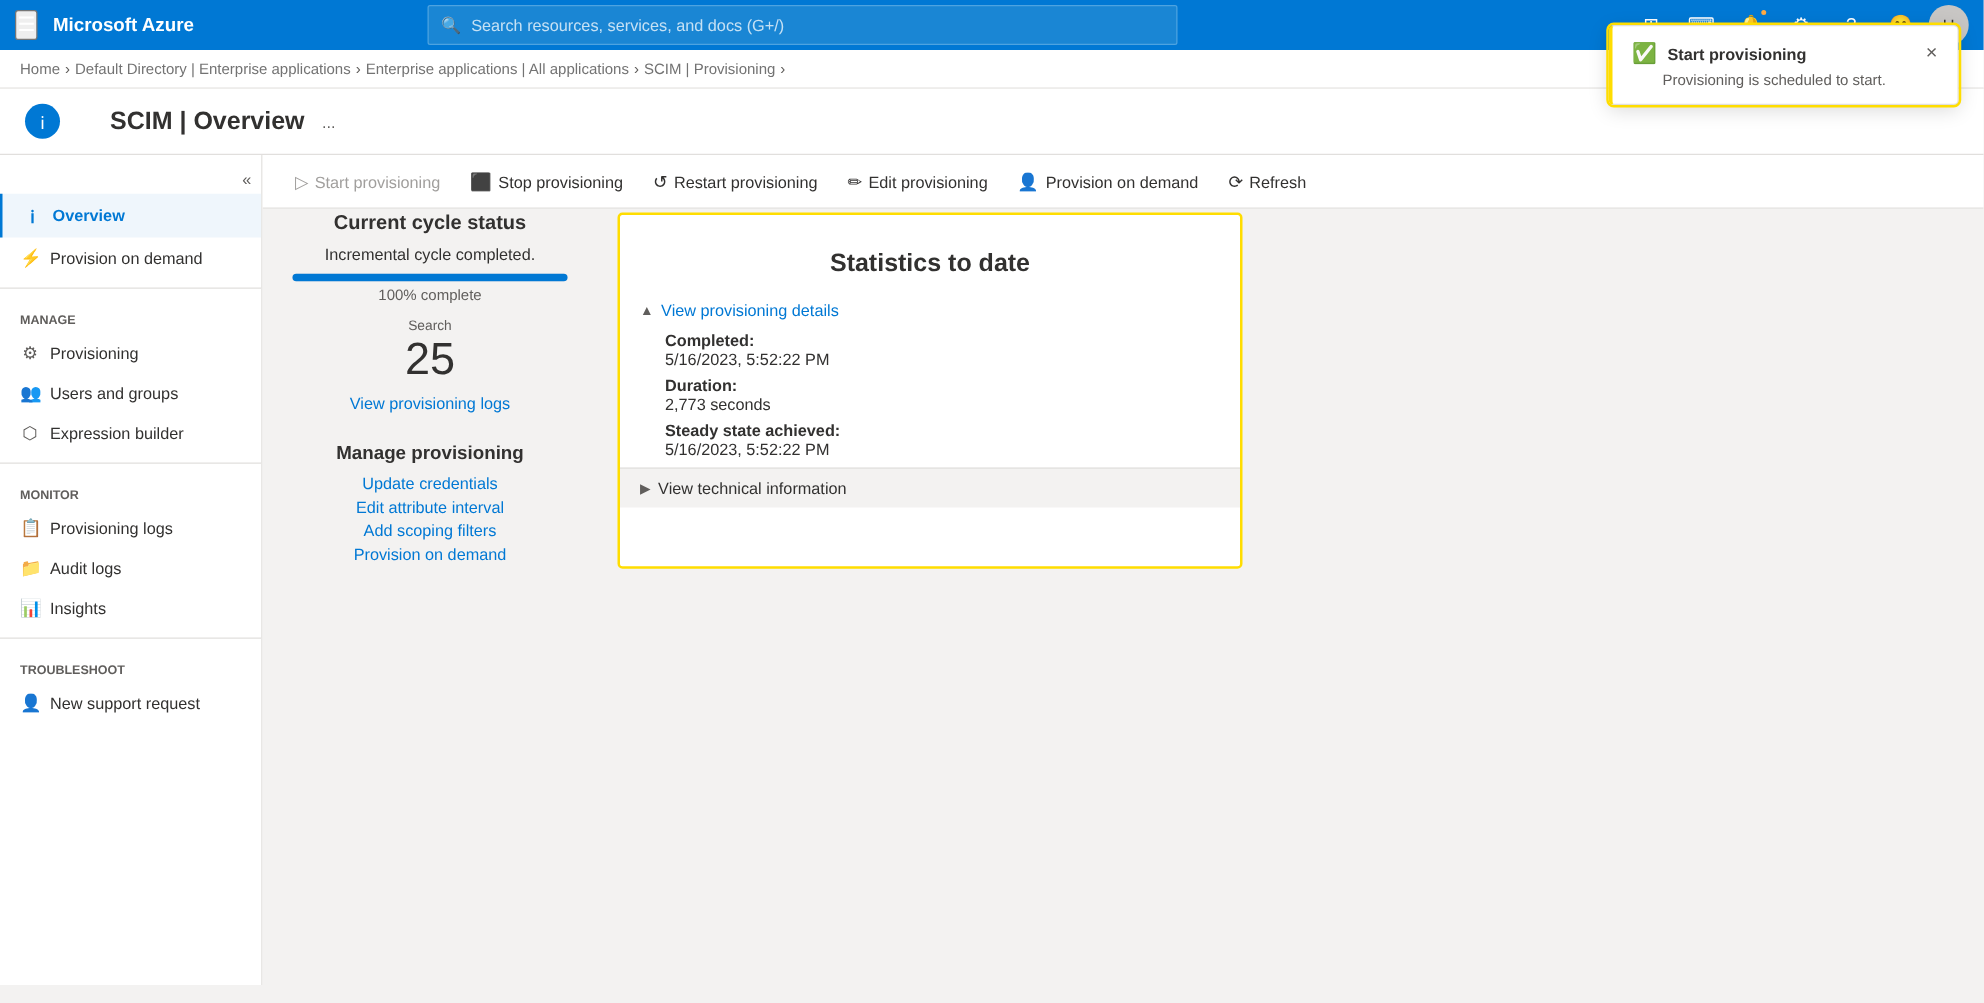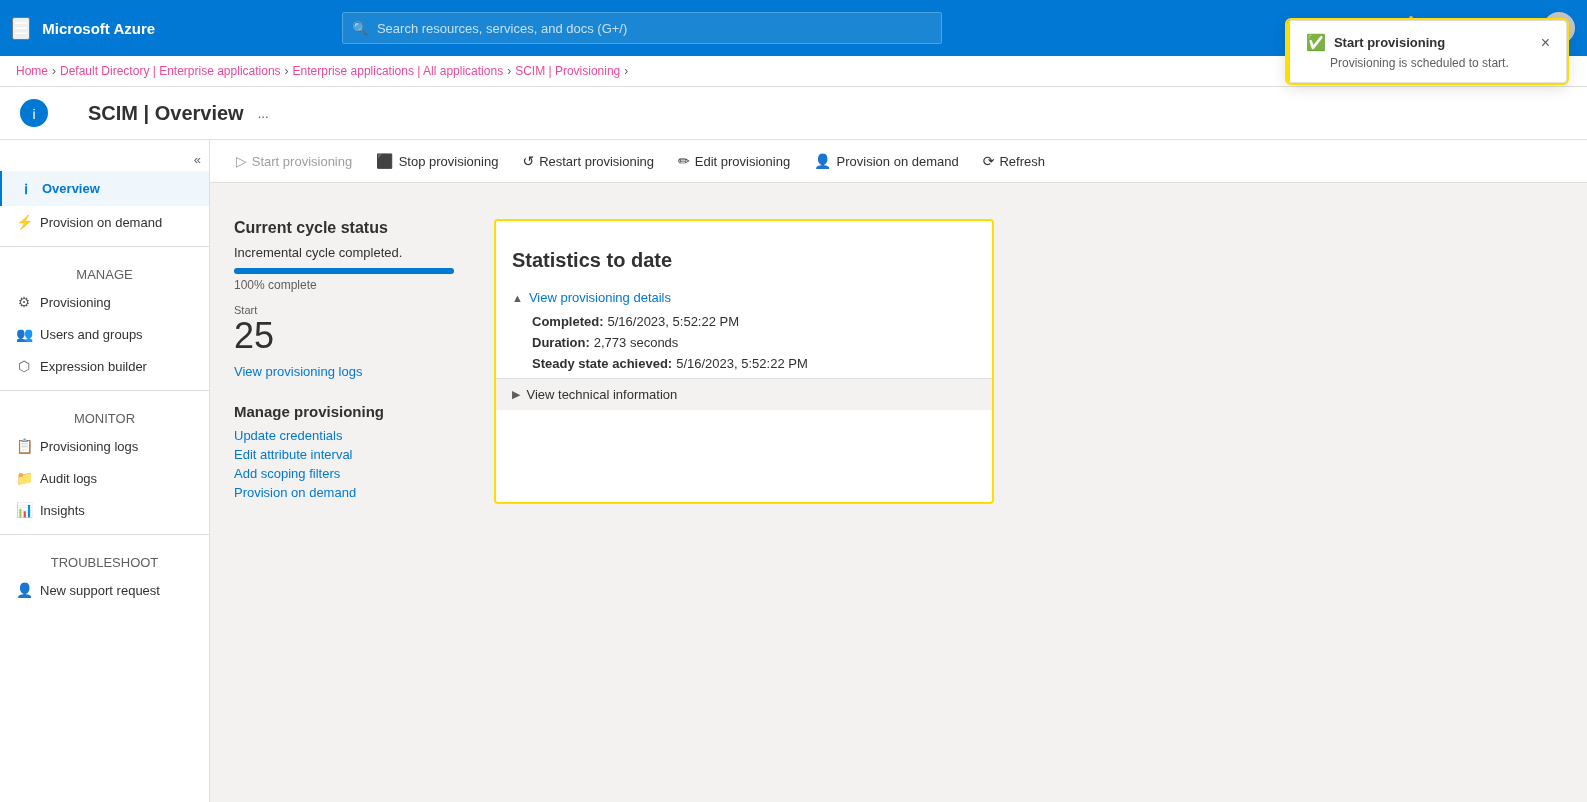--- a/index.html
+++ b/index.html
@@ -1,20 +1,20 @@
 <!DOCTYPE html>
 <html><head>
   <meta charset="utf-8">
   <style>
     * { box-sizing: border-box; margin: 0; padding: 0; }
     body { font-family: 'Segoe UI', sans-serif; font-size: 13px; background: #f3f2f1; color: #323130; }
 
     
     .topbar {
-      display: flex; align-items: center; background: #0078d4; height: 56px;
+      display: flex; align-items: center; background: #0078d4; height: 40px;
       padding: 0 12px; gap: 12px; position: relative;
     }
     .topbar-hamburger { color: white; font-size: 16px; cursor: pointer; }
     .topbar-logo { color: white; font-weight: 600; font-size: 15px; white-space: nowrap; }
     .topbar-search {
       flex: 1; max-width: 600px; margin: 0 auto;
       background: #1a86d4; border: 1px solid #4da3e0; border-radius: 2px;
       display: flex; align-items: center; padding: 0 10px; height: 32px;
     }
     .topbar-search input {
@@ -36,21 +36,21 @@
     .topbar-avatar {
       width: 32px; height: 32px; border-radius: 50%; background: #c8c6c4;
       display: flex; align-items: center; justify-content: center; color: #323130; font-size: 13px; cursor: pointer;
     }
 
     
     .breadcrumb-bar {
       background: white; padding: 8px 16px; display: flex; align-items: center;
       font-size: 12px; color: #605e5c; border-bottom: 1px solid #e1dfdd; gap: 4px;
     }
-    .breadcrumb-link { color: #ec4899; cursor: pointer; text-decoration: none; }
+    .breadcrumb-link { color: #737373; cursor: pointer; text-decoration: none; }
     .breadcrumb-sep { color: #605e5c; }
 
     
     .page-header {
       background: white; padding: 12px 20px; display: flex; align-items: center; gap: 10px;
       border-bottom: 1px solid #e1dfdd;
     }
     .page-icon {
       width: 28px; height: 28px; background: #0078d4; border-radius: 50%;
       display: flex; align-items: center; justify-content: center; color: white; font-size: 14px;
@@ -69,41 +69,41 @@
     .sidebar-collapse-btn {
       display: flex; justify-content: flex-end; padding: 4px 8px; cursor: pointer; color: #605e5c;
     }
     .sidebar-item {
       display: flex; align-items: center; gap: 8px; padding: 8px 16px;
       cursor: pointer; color: #323130; font-size: 13px; text-decoration: none;
     }
     .sidebar-item.active { background: #eff6fc; color: #0078d4; font-weight: 600; border-left: 2px solid #0078d4; }
     .sidebar-item .s-icon { font-size: 14px; color: #605e5c; width: 16px; text-align: center; }
     .sidebar-item.active .s-icon { color: #0078d4; }
-    .sidebar-section { padding: 12px 16px 4px; font-size: 13px; font-weight: 400; color: #605e5c; text-transform: uppercase; text-align: center; }
+    .sidebar-section { padding: 12px 16px 4px; font-size: 10px; font-weight: 700; color: #605e5c; text-transform: uppercase; }
     .sidebar-divider { border: none; border-top: 1px solid #e1dfdd; margin: 8px 0; }
 
     
     .content-area { flex: 1; overflow-y: auto; background: #f3f2f1; padding: 0; }
 
     
     .toolbar {
       background: white; border-bottom: 1px solid #e1dfdd;
       display: flex; align-items: center; gap: 4px; padding: 8px 16px; flex-wrap: wrap;
     }
     .toolbar-btn {
       display: flex; align-items: center; gap: 5px; padding: 5px 10px;
       background: none; border: none; cursor: pointer; color: #323130; font-size: 13px;
       border-radius: 2px; white-space: nowrap;
     }
     .toolbar-btn .btn-icon { font-size: 14px; }
     .toolbar-btn.disabled { color: #a19f9d; cursor: default; }
 
     
-    .main-content { padding: 36px 24px; }
+    .main-content { padding: 3px 24px; text-align: center; }
 
     
     .status-section { margin-bottom: 24px; }
     .status-title { font-size: 16px; font-weight: 600; color: #323130; margin-bottom: 8px; }
     .status-subtitle { font-size: 13px; color: #323130; margin-bottom: 8px; }
     .progress-bar-container {
       width: 220px; height: 6px; background: #e1dfdd; border-radius: 3px; margin-bottom: 4px;
     }
     .progress-bar-fill { height: 100%; background: #0078d4; border-radius: 3px; }
     .progress-label { font-size: 12px; color: #605e5c; margin-bottom: 12px; }
@@ -117,21 +117,21 @@
     .stats-card-title { font-size: 20px; font-weight: 600; margin-bottom: 12px; margin-top: 12px; }
 
     
     .collapsible-section { margin-bottom: 4px; }
     .collapsible-header {
       display: flex; align-items: center; gap: 6px; cursor: pointer;
       padding: 6px 0; color: #0078d4; font-size: 13px; font-weight: 500;
     }
     .collapsible-arrow { font-size: 11px; color: #605e5c; }
 
-    .detail-row { display: flex; align-items: baseline; padding: 3px 0 3px 20px; font-size: 13px; }
+    .detail-row { display: flex; align-items: baseline; padding: 3px 0 3px 20px; font-size: 13px; flex-direction: column; }
     .detail-label { font-weight: 600; color: #323130; margin-right: 4px; white-space: nowrap; }
     .detail-value { color: #323130; }
 
     .tech-info-header {
       display: flex; align-items: center; gap: 6px; cursor: pointer;
       padding: 8px 0; color: #323130; font-size: 13px;
       background: #f3f2f1; margin: 0 -16px; padding: 8px 16px;
       border-top: 1px solid #e1dfdd;
     }
 
@@ -286,21 +286,21 @@
       <div class="content-row">
 
         <div class="left-col">
           <div class="status-section">
             <div class="status-title">Current cycle status</div>
             <div class="status-subtitle">Incremental cycle completed.</div>
             <div class="progress-bar-container">
               <div class="progress-bar-fill" style="width:100%"></div>
             </div>
             <div class="progress-label">100% complete</div>
-            <div class="users-count-label">Start</div>
+            <div class="users-count-label">Search</div>
             <div class="users-count-number">25</div>
             <a class="view-logs-link">View provisioning logs</a>
           </div>
 
           <div class="manage-section">
             <div class="manage-title">Manage provisioning</div>
             <a class="manage-link">Update credentials</a>
             <a class="manage-link">Edit attribute interval</a>
             <a class="manage-link">Add scoping filters</a>
             <a class="manage-link">Provision on demand</a>

